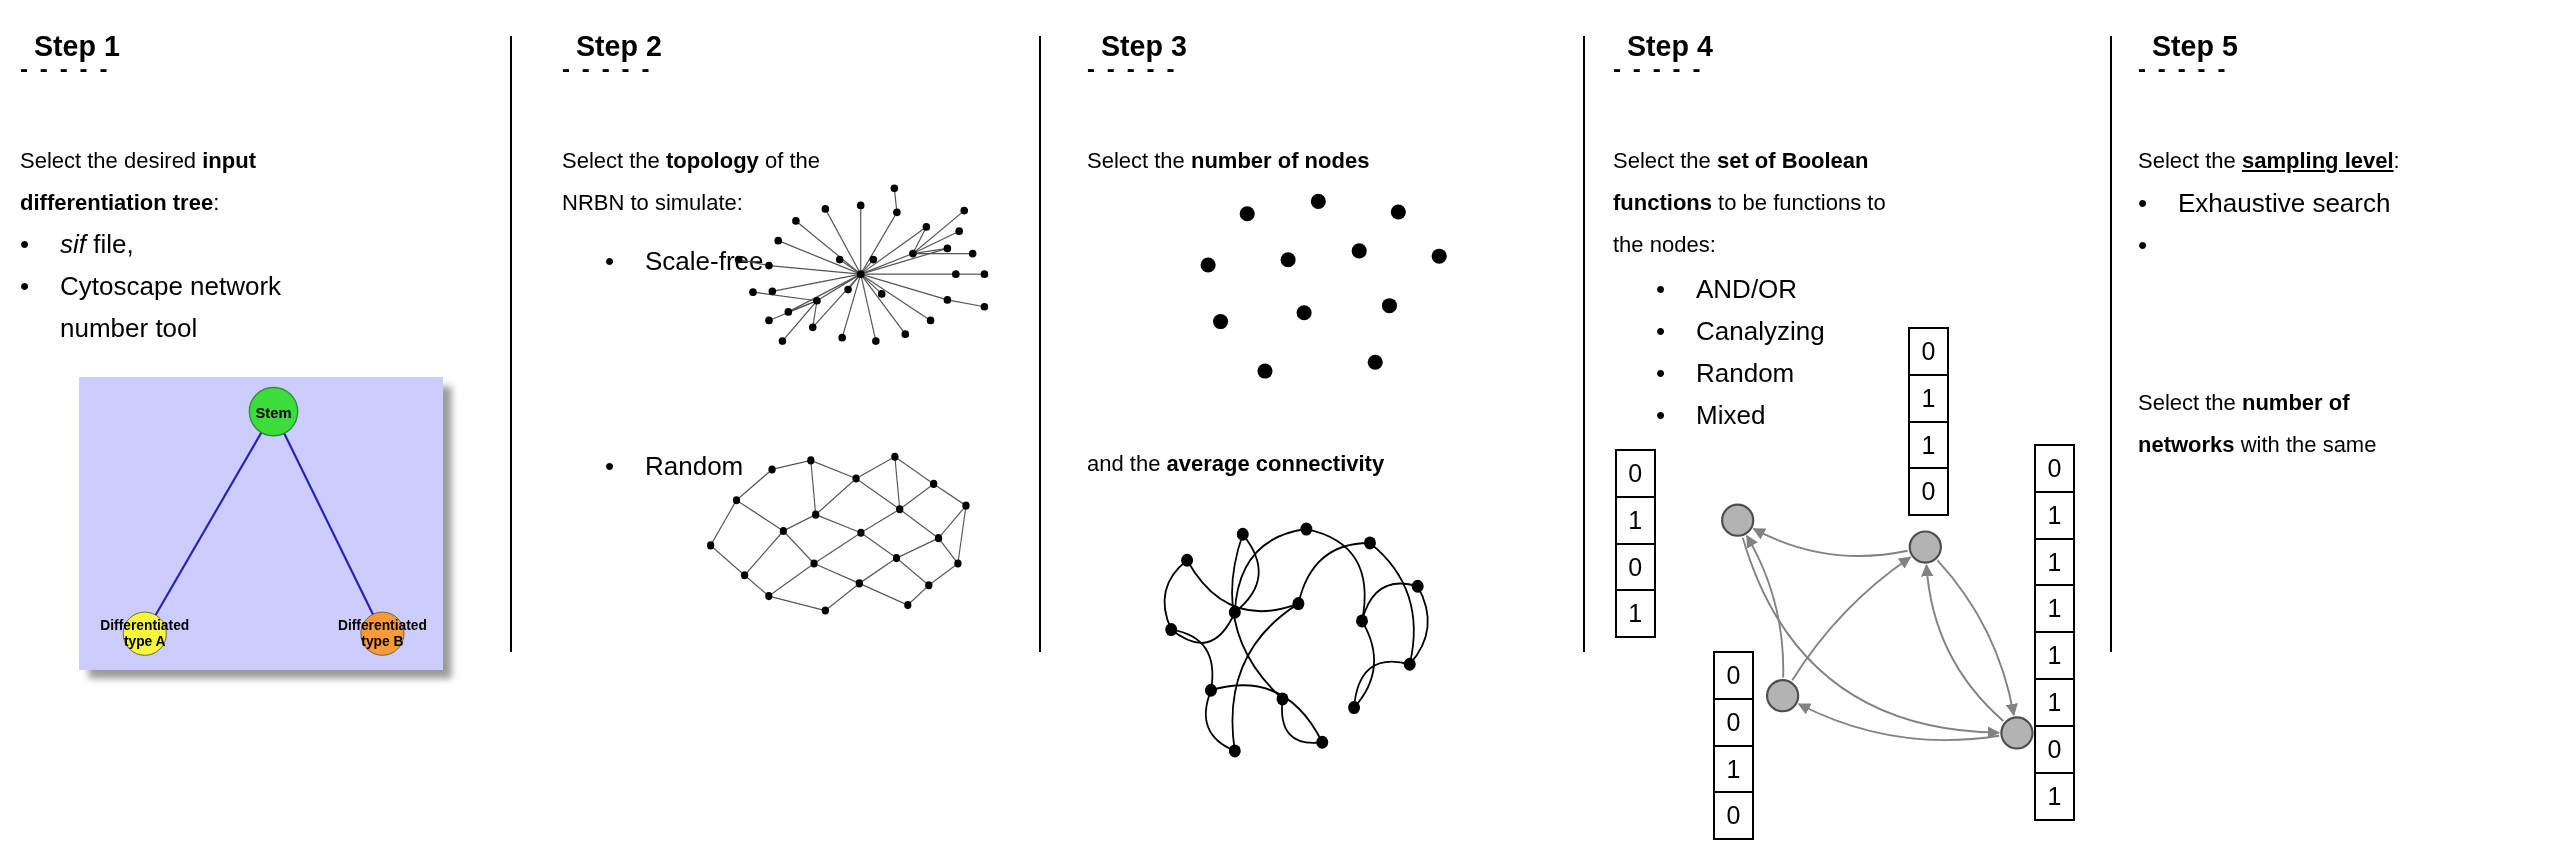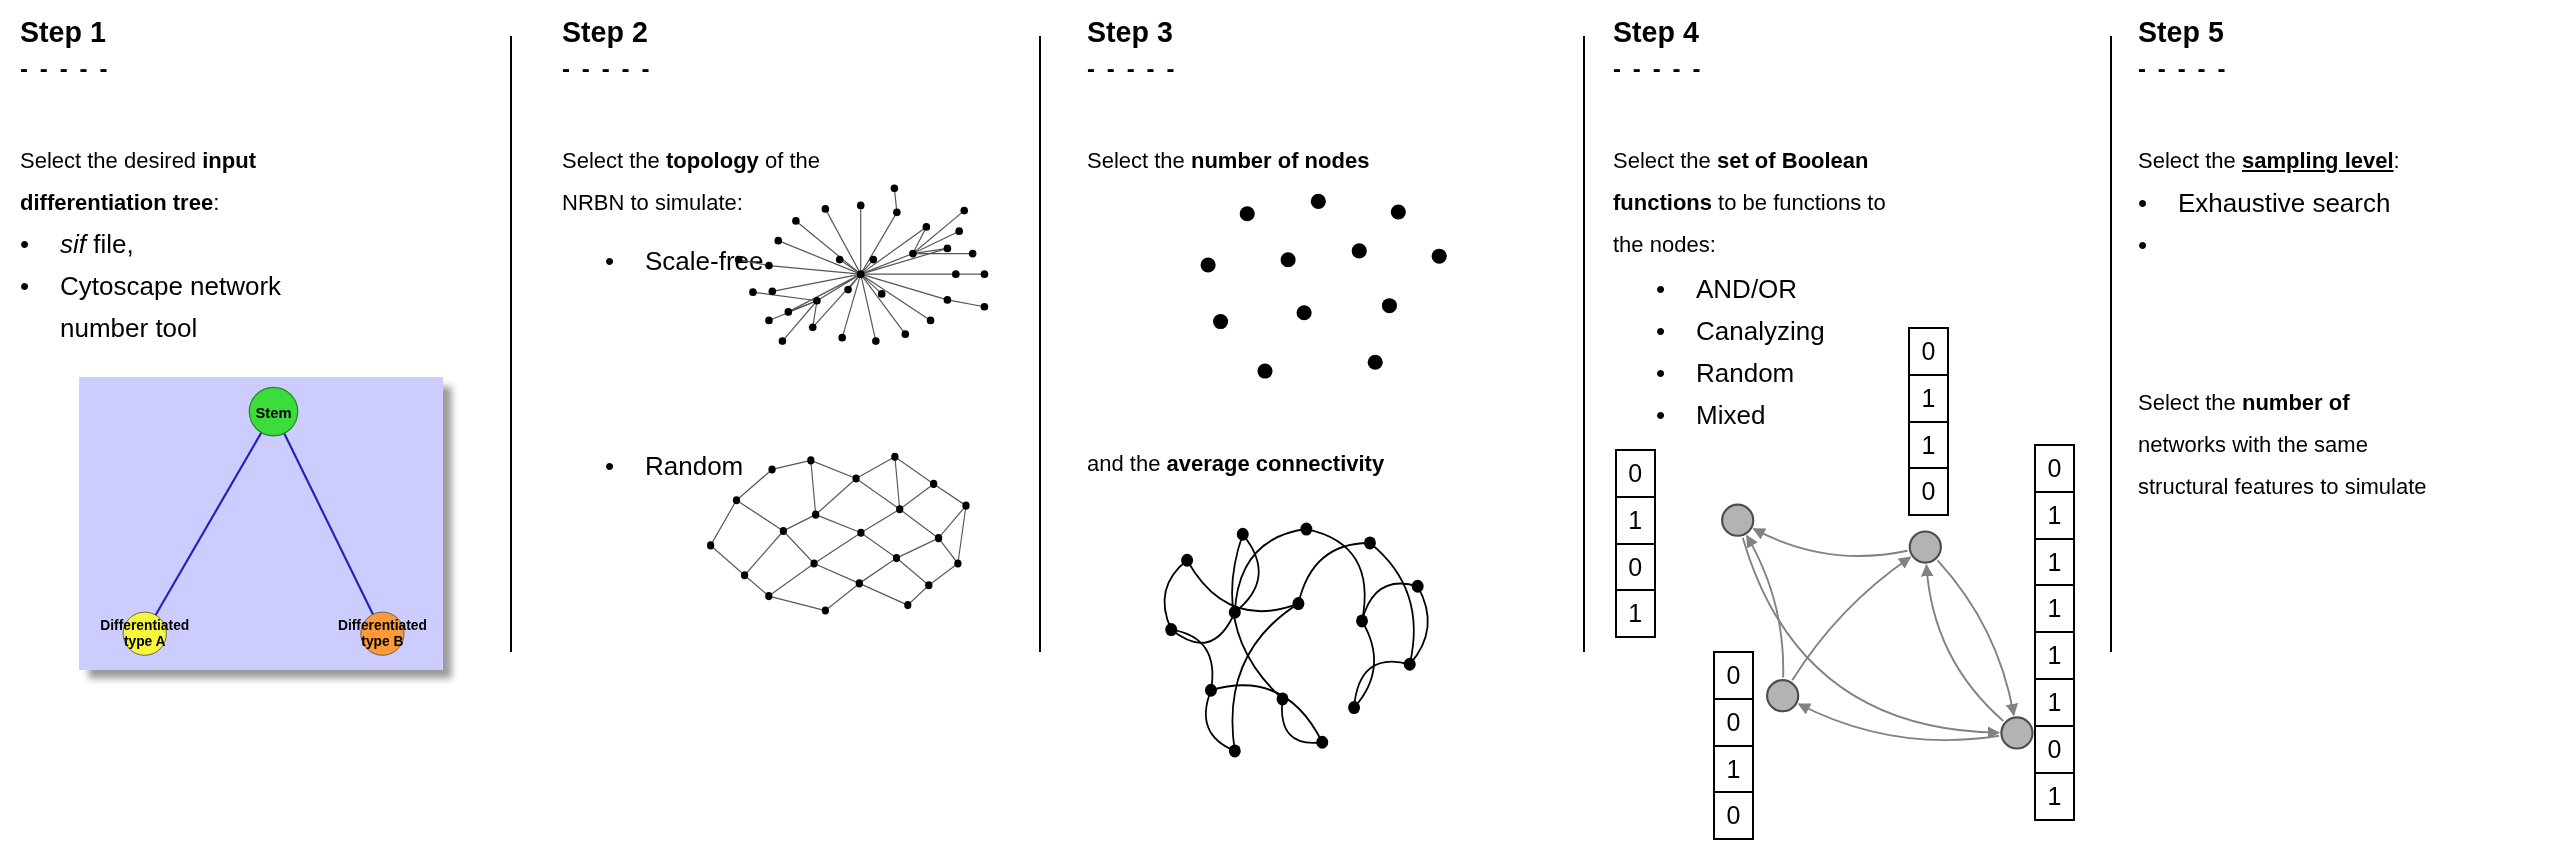--- a/index.html
+++ b/index.html
@@ -2,21 +2,21 @@
 <html style="font-size:14px"><head>
 <meta charset="utf-8">
 <title>Workflow Figure</title>
 <style>
   *{box-sizing:border-box}
   html,body{margin:0;padding:0}
   body{width:2576px;height:851px;position:relative;background:#ffffff;
        font-family:"Liberation Sans",sans-serif;color:#000;overflow:hidden}
   .col{position:absolute;top:12px;height:835px}
   .abs{position:absolute}
-  .step-title{position:absolute;top:4.3px;left:0;margin:0;font-size:28.6px;font-weight:700;line-height:33px}
+  .step-title{position:absolute;top:4.3px;left:0;margin:14px;font-size:28.6px;font-weight:700;line-height:33px}
   .dashes{position:absolute;top:43px;left:0;font-size:24px;font-weight:700;letter-spacing:2.6px;white-space:pre}
   .para{position:absolute;left:0;margin:0;font-size:22px;line-height:42px}
   .bullets{position:absolute}
   .bullet{display:flex;font-size:26px;line-height:42px}
   .bullet.abs{position:absolute}
   .bm{flex:0 0 40px;width:40px}
   .bt{flex:1}
   .divider{position:absolute;top:36px;height:616px;width:1.7px;background:#000}
   .btable{position:absolute;display:flex;flex-direction:column}
   .bcell{width:41px;height:49px;border:2.2px solid #000;display:flex;align-items:center;
@@ -356,15 +356,15 @@
   <div class="bullets" style="left:0;top:170px;width:363px">
     <div class="bullet">
       <span class="bm">•</span>
       <span class="bt"><span>Exhaustive search</span></span>
     </div>
     <div class="bullet">
       <span class="bm">•</span>
     </div>
   </div>
 
-  <p class="para" style="top:370px;width:424px"><span>Select the </span><span style="font-weight: 700;">number of</span><br><span style="font-weight: 400; text-align: center;">networks</span><span> with the same</span><br><span>structural features to simulate</span></p>
+  <p class="para" style="top:370px;width:424px"><span>Select the </span><span style="font-weight: 700;">number of</span><br><span style="font-weight: 700; text-align: center;">networks</span><span> with the same</span><br></p>
 </section>
 
 
 </body></html>

